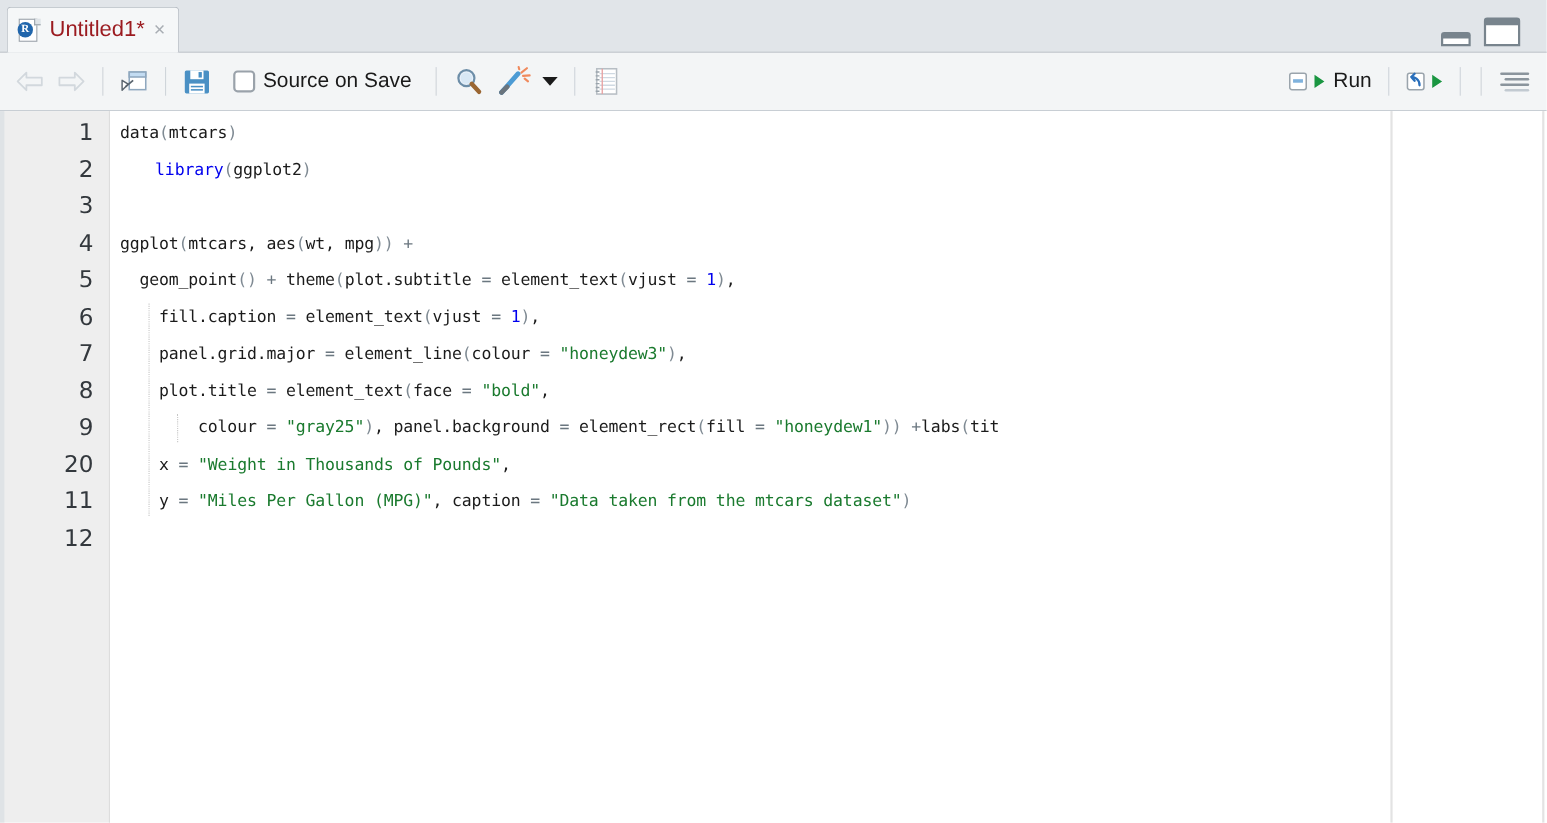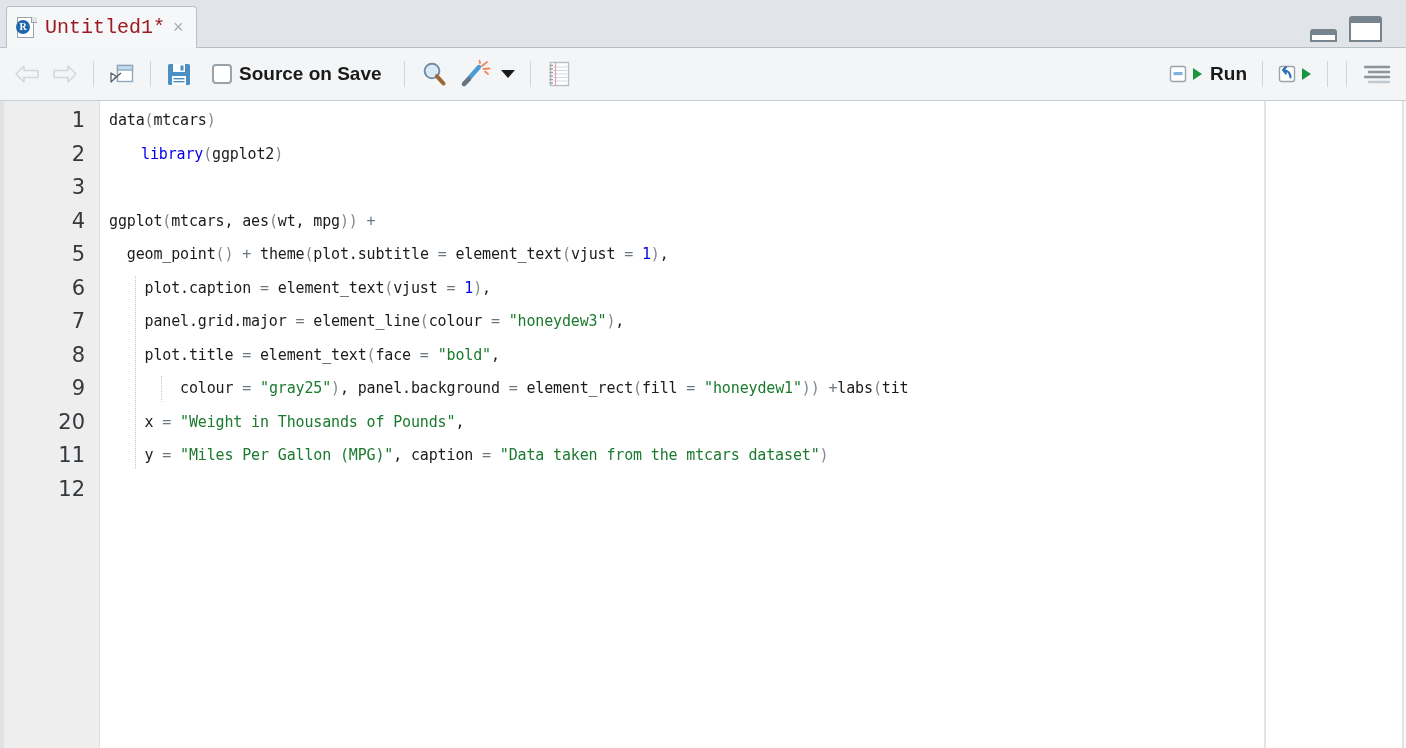--- a/index.html
+++ b/index.html
@@ -80,21 +80,21 @@
     color: #ffffff;
     font-size: 10px;
     font-weight: bold;
     line-height: 14px;
     text-align: center;
     font-family: "Liberation Serif", serif;
   }
   .tab-title {
     font-size: 20px;
     color: #9b1b20;
-    font-family: Liberation Mono, monospace;
+    font-family: Liberation Sans, sans-serif;
     white-space: nowrap;
     letter-spacing: 0px;
   }
   .tab-close {
     font-size: 18px;
     color: #a8adb3;
     line-height: 1;
     padding-bottom: 2px;
     cursor: pointer;
   }
@@ -136,21 +136,20 @@
   .toolbar {
     position: absolute;
     left: 0; top: 48px;
     width: 1406px;
     height: 53px;
     background: #f3f5f6;
     border-bottom: 1px solid #c8ced4;
     box-sizing: border-box;
     display: flex;
     align-items: center;
-    font-weight: bold;
   }
   .tb-sep {
     width: 1px; height: 26px;
     background: #cfd5da;
     margin: 0 9px;
   }
   .tb-item {
     display: flex;
     align-items: center;
     gap: 7px;
@@ -452,21 +451,21 @@
       <div id="guides">
           <div class="indent-guide" style="left: 33.84px; top: 174.5px; height: 193px;"></div>
           <div class="indent-guide" style="left: 59.68px; top: 275px; height: 25.5px;"></div>
         </div>
       <div id="codelines">
           <div class="code-line" style="top: 3px;"><span class="s-txt">data</span><span class="s-par">(</span><span class="s-txt">mtcars</span><span class="s-par">)</span></div>
           <div class="code-line" style="top: 36.5px;"><span class="s-kw">library</span><span class="s-par">(</span><span class="s-txt">ggplot2</span><span class="s-par">)</span></div>
           <div class="code-line" style="top: 70px;"></div>
           <div class="code-line" style="top: 103.5px;"><span class="s-txt">ggplot</span><span class="s-par">(</span><span class="s-txt">mtcars, </span><span class="s-txt">aes</span><span class="s-par">(</span><span class="s-txt">wt, mpg</span><span class="s-par">))</span><span class="s-txt"> </span><span class="s-op">+</span></div>
           <div class="code-line" style="top: 137px;"><span class="s-txt">  geom_point</span><span class="s-par">()</span><span class="s-txt"> </span><span class="s-op">+</span><span class="s-txt"> theme</span><span class="s-par">(</span><span class="s-txt">plot.subtitle </span><span class="s-op">=</span><span class="s-txt"> element_text</span><span class="s-par">(</span><span class="s-txt">vjust </span><span class="s-op">=</span><span class="s-txt"> </span><span class="s-num">1</span><span class="s-par">)</span><span class="s-txt">,</span></div>
-          <div class="code-line" style="top: 170.5px;"><span class="s-txt">    plot.caption </span><span class="s-op">=</span><span class="s-txt"> element_text</span><span class="s-par">(</span><span class="s-txt">vjust </span><span class="s-op">=</span><span class="s-txt"> </span><span class="s-num">1</span><span class="s-par">)</span><span class="s-txt">,</span></div>
+          <div class="code-line" style="top: 170.5px;"><span class="s-txt">    fill.caption </span><span class="s-op">=</span><span class="s-txt"> element_text</span><span class="s-par">(</span><span class="s-txt">vjust </span><span class="s-op">=</span><span class="s-txt"> </span><span class="s-num">1</span><span class="s-par">)</span><span class="s-txt">,</span></div>
           <div class="code-line" style="top: 204px;"><span class="s-txt">    panel.grid.major </span><span class="s-op">=</span><span class="s-txt"> element_line</span><span class="s-par">(</span><span class="s-txt">colour </span><span class="s-op">=</span><span class="s-txt"> </span><span class="s-str">"honeydew3"</span><span class="s-par">)</span><span class="s-txt">,</span></div>
           <div class="code-line" style="top: 237.5px;"><span class="s-txt">    plot.title </span><span class="s-op">=</span><span class="s-txt"> element_text</span><span class="s-par">(</span><span class="s-txt">face </span><span class="s-op">=</span><span class="s-txt"> </span><span class="s-str">"bold"</span><span class="s-txt">,</span></div>
           <div class="code-line" style="top: 271px;"><span class="s-txt">        colour </span><span class="s-op">=</span><span class="s-txt"> </span><span class="s-str">"gray25"</span><span class="s-par">)</span><span class="s-txt">, panel.background </span><span class="s-op">=</span><span class="s-txt"> element_rect</span><span class="s-par">(</span><span class="s-txt">fill </span><span class="s-op">=</span><span class="s-txt"> </span><span class="s-str">"honeydew1"</span><span class="s-par">))</span><span class="s-txt"> </span><span class="s-op">+</span><span class="s-txt">labs</span><span class="s-par">(</span><span class="s-txt">tit</span></div>
           <div class="code-line" style="top: 304.5px;"><span class="s-txt">    x </span><span class="s-op">=</span><span class="s-txt"> </span><span class="s-str">"Weight in Thousands of Pounds"</span><span class="s-txt">,</span></div>
           <div class="code-line" style="top: 338px;"><span class="s-txt">    y </span><span class="s-op">=</span><span class="s-txt"> </span><span class="s-str">"Miles Per Gallon (MPG)"</span><span class="s-txt">, caption </span><span class="s-op">=</span><span class="s-txt"> </span><span class="s-str">"Data taken from the mtcars dataset"</span><span class="s-par">)</span></div>
           <div class="code-line" style="top: 371.5px;"></div>
         </div>
     </div>
   </div>
 

